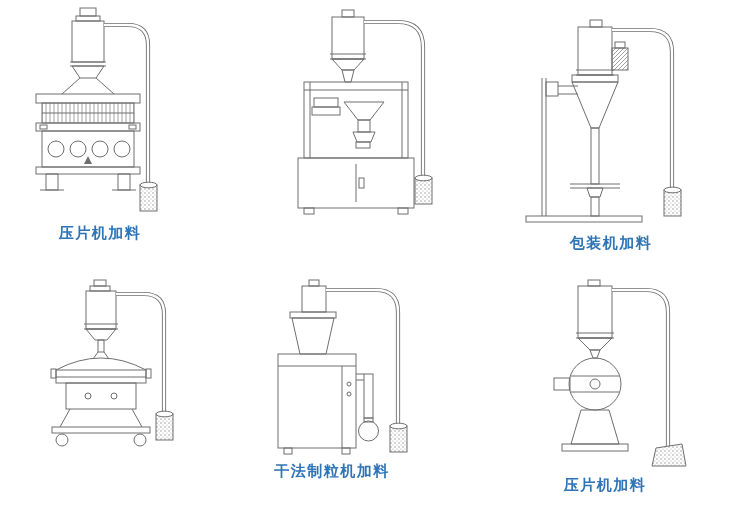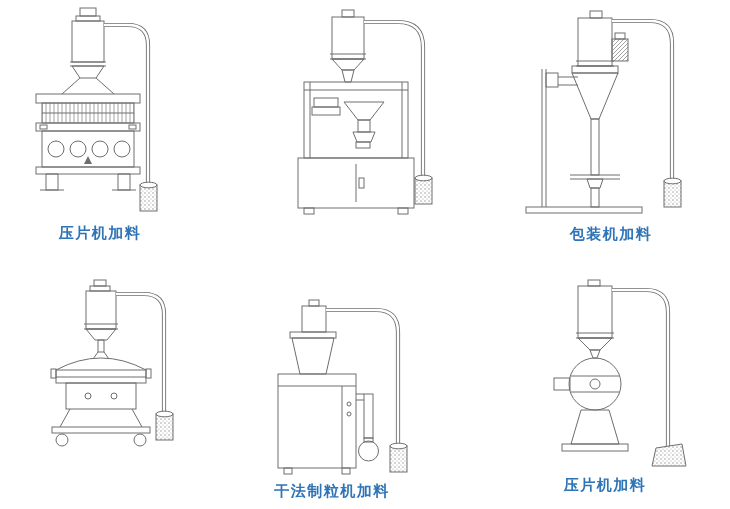--- a/index.html
+++ b/index.html
@@ -124,21 +124,21 @@
         <path class="pipe-outer" d="M112 18 L146 18 Q171 18 171 43 L171 172"></path>
         <path class="pipe-inner" d="M112 18 L146 18 Q171 18 171 43 L171 172"></path>
       </g>
       <g>
         <rect x="163" y="174" width="17" height="26" fill="url(#stipple)" stroke="#6e6e6e"></rect>
         <ellipse cx="171.5" cy="174" rx="8.5" ry="2.8" fill="#ffffff" stroke="#6e6e6e"></ellipse>
       </g>
     </svg>
   </div>
 
-  <div class="cell" style="left:508px; top:7px; width:206px;">
+  <div class="cell" style="left:508px; top:16px; width:206px;">
     <svg width="206" height="212" viewBox="0 0 206 212">
       <g>
         <line class="ln" x1="34" y1="62" x2="34" y2="200"></line>
         <line class="ln" x1="38" y1="62" x2="38" y2="200"></line>
         <rect class="ln" x="18" y="200" width="116" height="6"></rect>
         <rect class="ln" x="38" y="66" width="12" height="14"></rect>
         <line class="ln" x1="50" y1="70" x2="70" y2="70"></line>
         <line class="ln" x1="50" y1="78" x2="70" y2="78"></line>
       </g>
       <g>
@@ -200,21 +200,21 @@
         <path class="pipe-outer" d="M108 16 L136 16 Q156 16 156 36 L156 134"></path>
         <path class="pipe-inner" d="M108 16 L136 16 Q156 16 156 36 L156 134"></path>
       </g>
       <g>
         <rect x="148" y="136" width="17" height="26" fill="url(#stipple)" stroke="#6e6e6e"></rect>
         <ellipse cx="156.5" cy="136" rx="8.5" ry="2.8" fill="#ffffff" stroke="#6e6e6e"></ellipse>
       </g>
     </svg>
   </div>
 
-  <div class="cell" style="left:230px; top:286px; width:204px;">
+  <div class="cell" style="left:230px; top:266px; width:204px;">
     <svg width="204" height="190" viewBox="0 0 204 190">
       <g>
         <rect class="ln" x="79" y="14" width="10" height="6"></rect>
         <rect class="ln" x="72" y="20" width="24" height="26"></rect>
         <rect class="ln" x="60" y="46" width="46" height="6"></rect>
         <polygon class="ln" points="62,52 104,52 96,88 70,88"></polygon>
       </g>
       <g>
         <rect class="ln" x="48" y="88" width="78" height="94"></rect>
         <line class="ln" x1="48" y1="100" x2="126" y2="100"></line>

